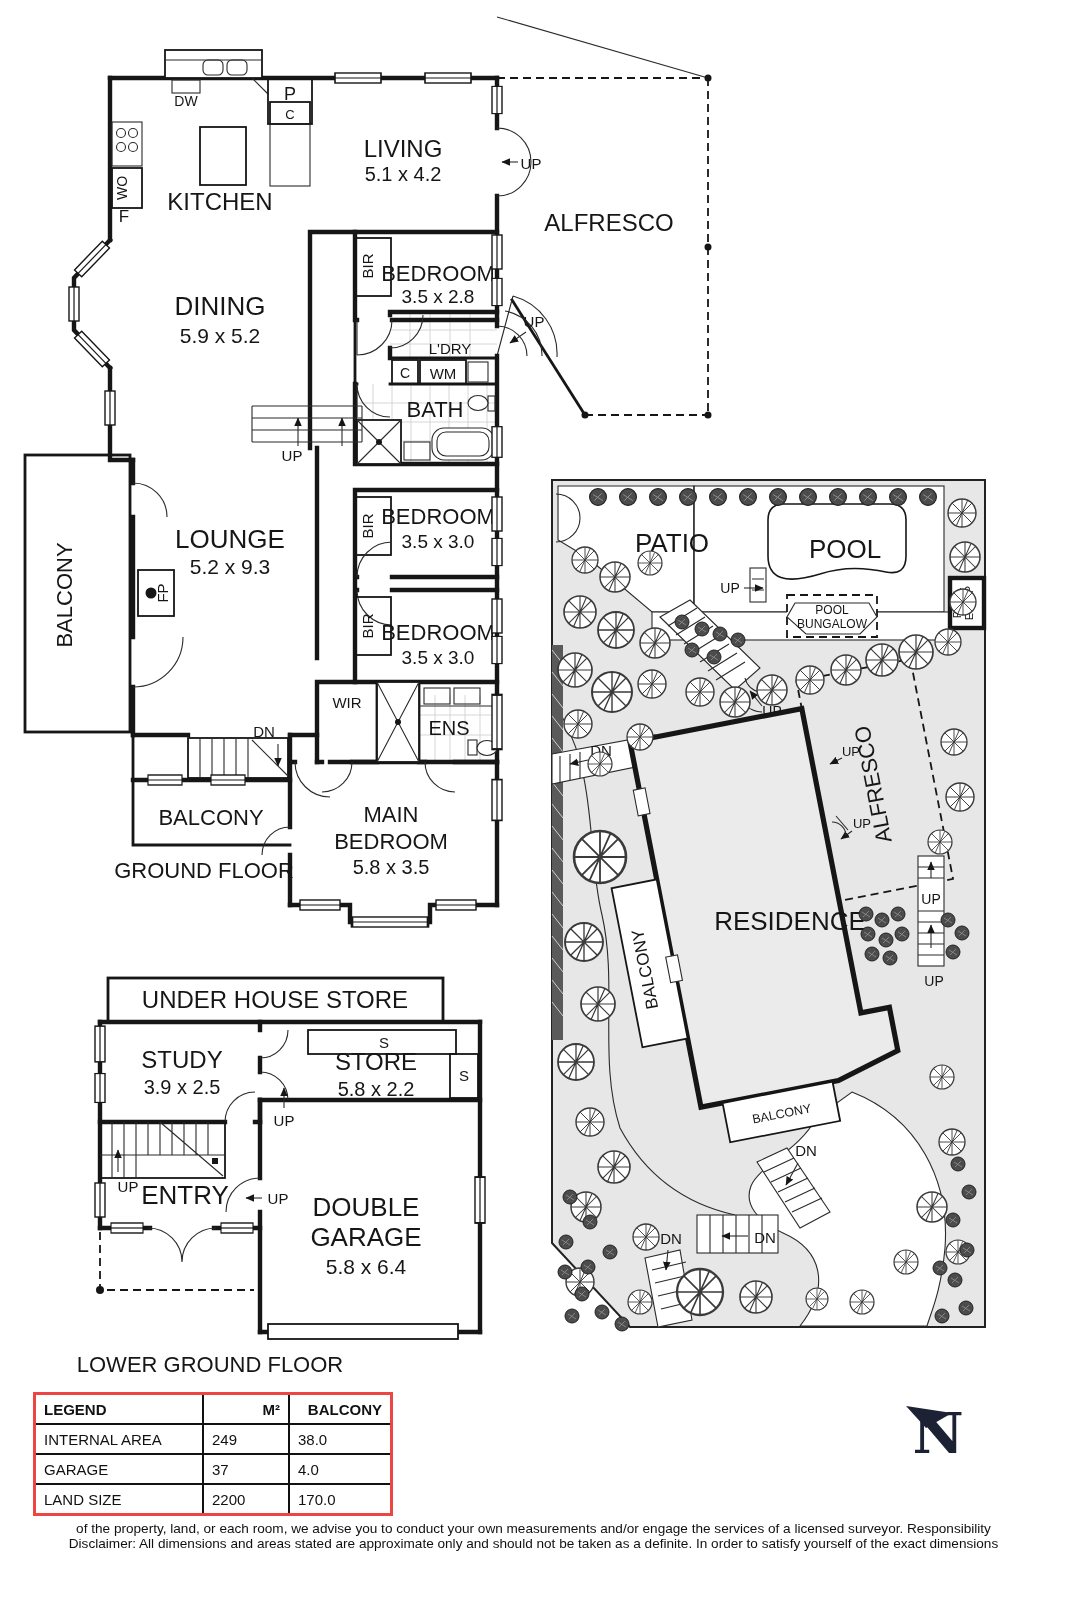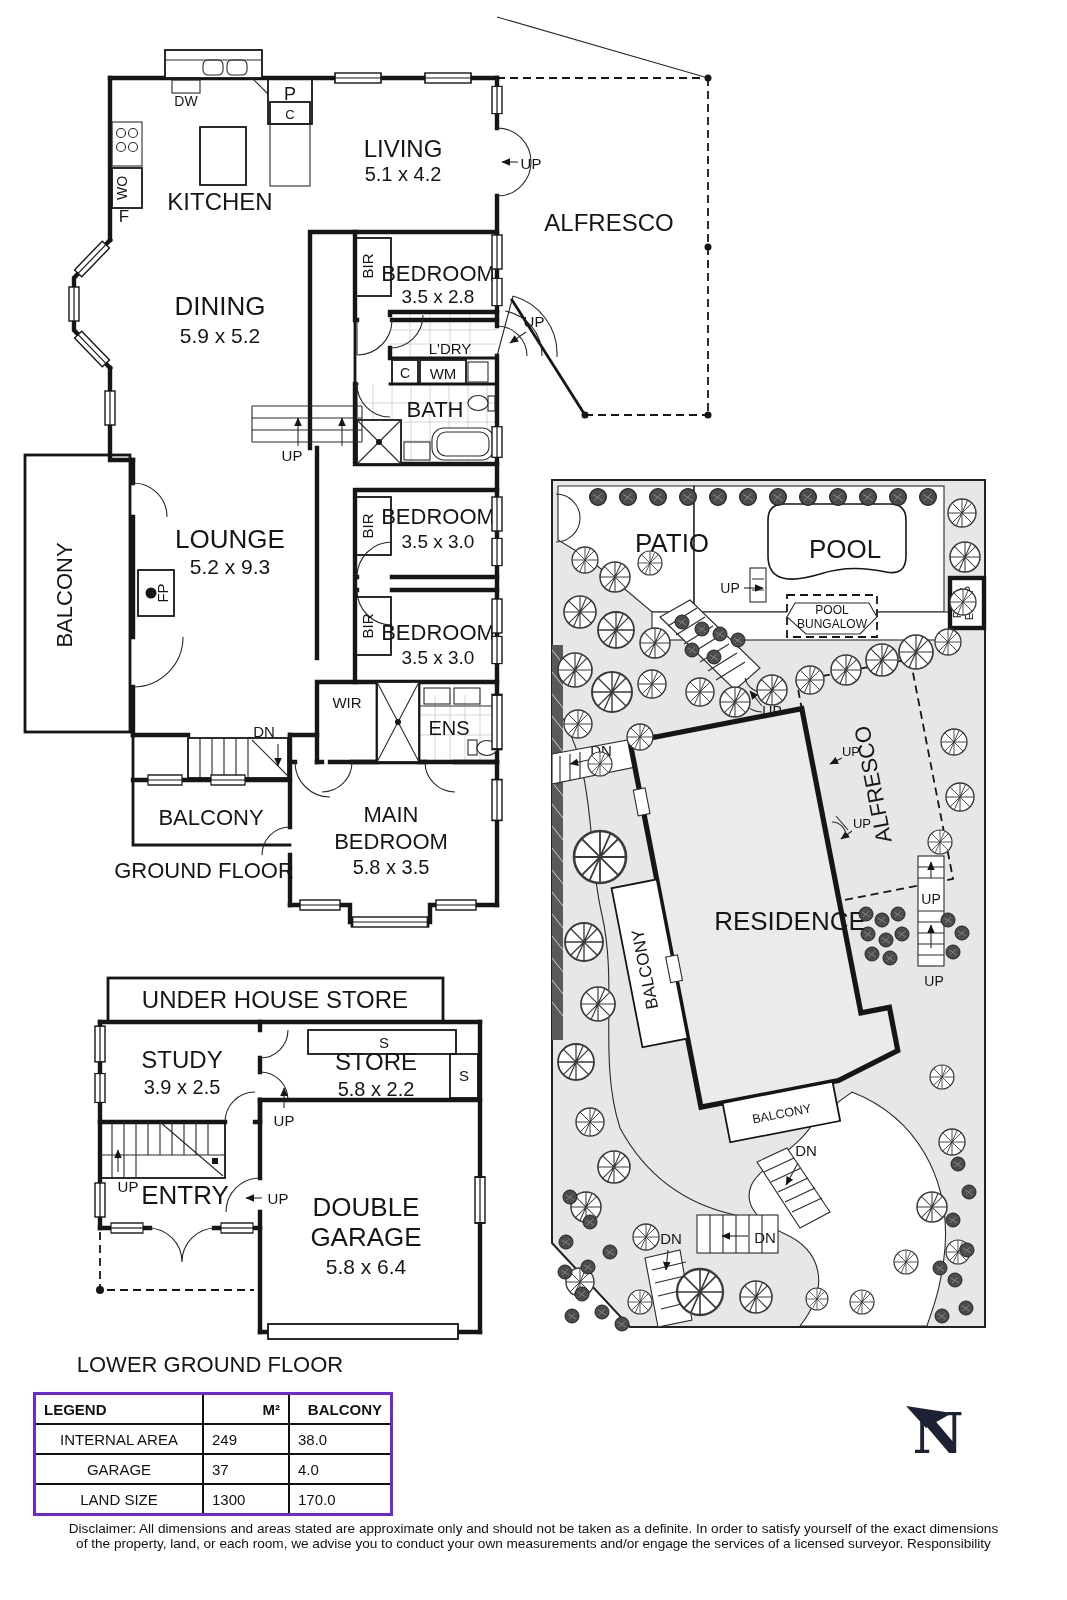--- a/index.html
+++ b/index.html
@@ -6,25 +6,25 @@
   .canvas{position:relative;width:1067px;height:1600px;background:#fff;overflow:hidden;font-family:"Liberation Sans",sans-serif}
   svg{position:absolute;left:0;top:0}
   svg text{font-family:"Liberation Sans",sans-serif;fill:#161616;text-anchor:middle}
   .W{stroke:#161616;stroke-width:4.4;fill:none;stroke-linecap:square}
   .V{stroke:#161616;stroke-width:2.8;fill:none;stroke-linecap:square}
   .T{stroke:#161616;stroke-width:1.8;fill:none}
   .t{stroke:#2a2a2a;stroke-width:1.1;fill:none}
   .g{stroke:#cccccc;stroke-width:.8;fill:none}
   .d{stroke-dasharray:8 5}
   .wf{fill:#fff}
-  .legend{position:absolute;left:33px;top:1392px;border-collapse:collapse;border:3px solid #6d28d9;color:#111;font-size:15px}
+  .legend{position:absolute;left:33px;top:1392px;border-collapse:collapse;border:3px solid #ef4444;color:#111;font-size:15px}
   .legend th,.legend td{border:2px solid #111;padding:3px 8px;height:22px}
   .legend th{font-weight:bold;text-align:right}
   .legend th:first-child{text-align:left}
-  .legend td:first-child{text-align:center;width:150px}
+  .legend td:first-child{text-align:left;width:150px}
   .legend td{text-align:left}
   .legend .c2{width:68px}.legend .c3{width:84px}
   .north{position:absolute;left:900px;top:1404px;width:76px;text-align:center;color:#1c2134}
   .north .nl{font-family:"DejaVu Serif","Liberation Serif",serif;font-weight:bold;font-size:56px;line-height:58px}
   .disc{position:absolute;left:0;top:1521px;width:1067px;text-align:center;font-size:13.6px;line-height:15.4px;color:#101010}
 </style>
 </head>
 <body>
 
 <div class="canvas">
@@ -504,30 +504,30 @@
       <td>249</td>
       <td>38.0</td>
     </tr>
     <tr>
       <td>GARAGE</td>
       <td>37</td>
       <td>4.0</td>
     </tr>
     <tr>
       <td>LAND SIZE</td>
-      <td>1300</td>
+      <td>2200</td>
       <td>170.0</td>
     </tr>
   </tbody>
 </table>
 
 <div class="north">
   <div class="nl">N</div>
   <svg width="60" height="26">
     <polygon points="6,2 52,9 26,24" fill="#1c2134"></polygon>
   </svg>
 </div>
 
 <div class="disc">
+  <div>of the property, land, or each room, we advise you to conduct your own measurements and/or engage the services of a licensed surveyor. Responsibility</div>
   <div>Disclaimer: All dimensions and areas stated are approximate only and should not be taken as a definite. In order to satisfy yourself of the exact dimensions</div>
-  <div>of the property, land, or each room, we advise you to conduct your own measurements and/or engage the services of a licensed surveyor. Responsibility</div>
 </div>
 </div>
 
 </body></html>

